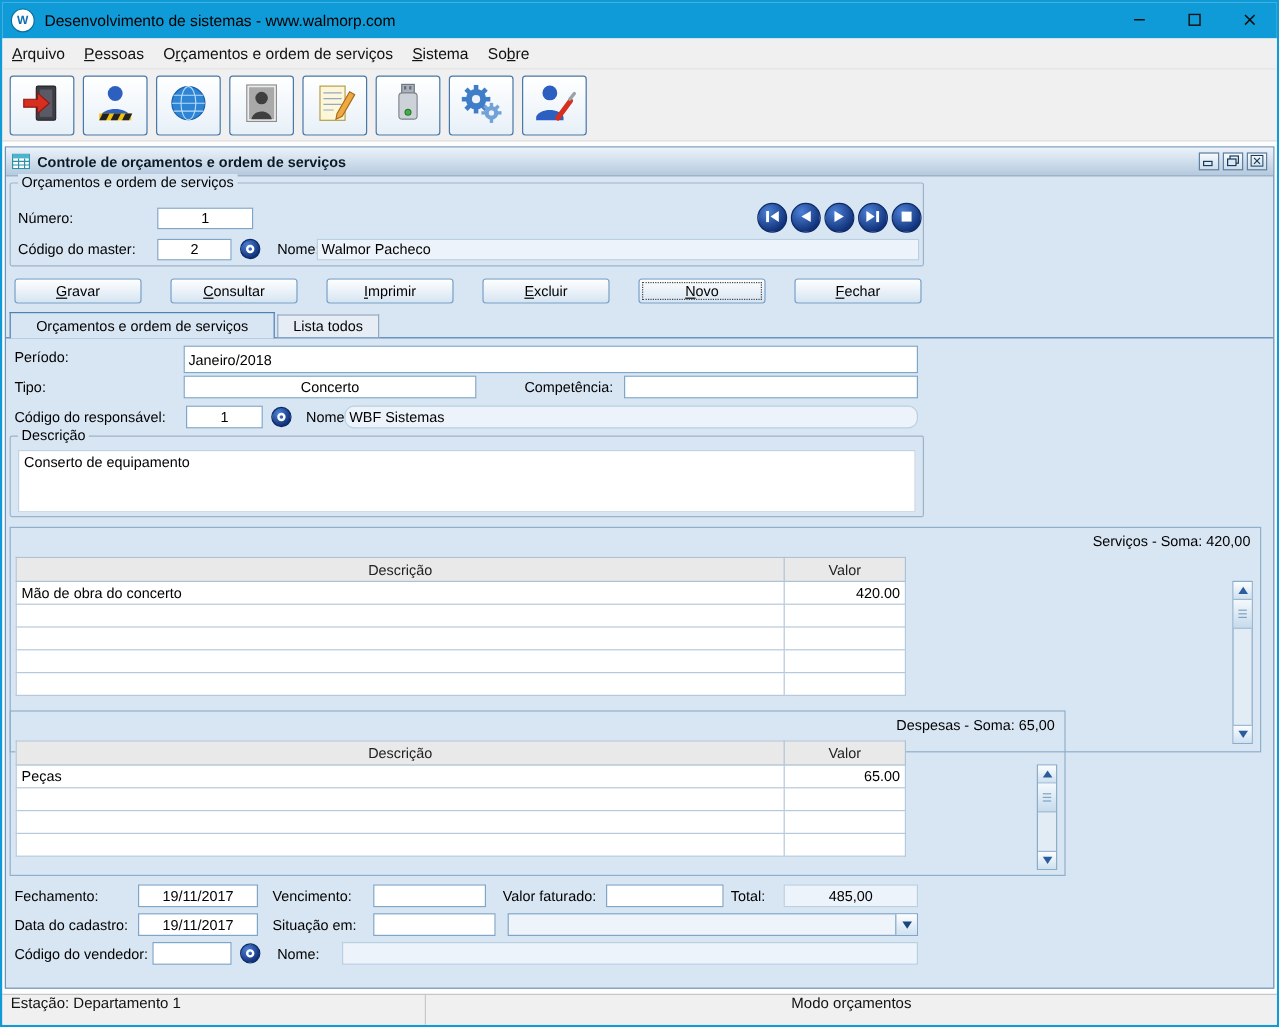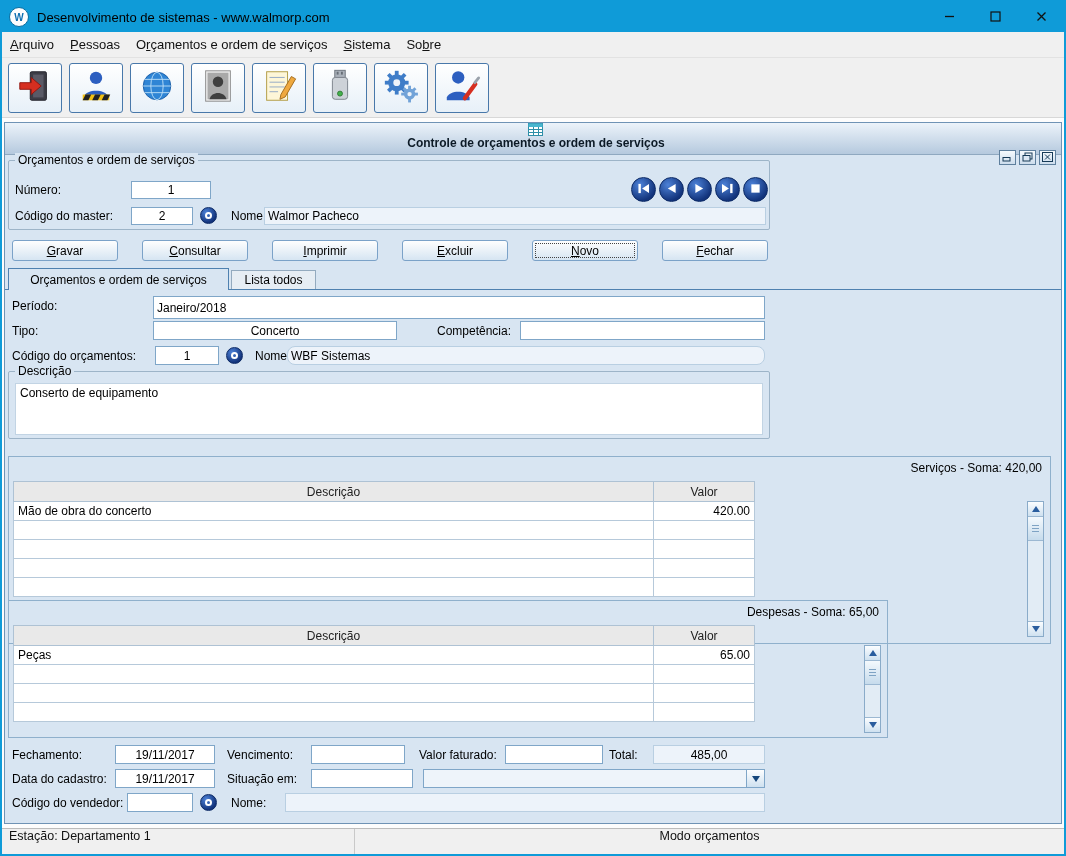--- a/index.html
+++ b/index.html
@@ -14,21 +14,21 @@
   
   .menubar{height:26px;background:#f0f0f0;display:flex;align-items:stretch;font-size:13px;border-bottom:1px solid #e2e2e2;}
   .menu-item{padding:0 8px;display:flex;align-items:center;color:#111;}
   .key{text-decoration:underline;}
   
   .toolbar{height:60px;background:#f0f0f0;display:flex;align-items:center;gap:7px;padding-left:6px;border-bottom:1px solid #d8d8d8;}
   .tool-btn{width:54px;height:50px;border:1px solid #4878aa;border-radius:3px;background:linear-gradient(#ffffff,#e7f0f8);display:flex;align-items:center;justify-content:center;padding:0;}
   
   .mdi{height:710px;background:#fdfdfd;position:relative;}
   .iw{position:absolute;left:2px;top:4px;width:1058px;height:702px;border:1px solid #6f93b5;background:#d8e5f2;}
-  .iw-titlebar{height:32px;background:linear-gradient(#ecf3fa,#b5c9de);border-bottom:1px solid #8fa8c0;display:flex;align-items:center;flex-direction:column;}
+  .iw-titlebar{height:24px;background:linear-gradient(#ecf3fa,#b5c9de);border-bottom:1px solid #8fa8c0;display:flex;align-items:center;}
   .iw-title{font-size:12px;font-weight:bold;color:#0c1a26;margin-left:6px;}
   .iw-controls{margin-left:auto;margin-right:5px;display:flex;gap:3px;}
   .iw-btn{width:17px;height:15px;border:1px solid #5e7f9d;background:linear-gradient(#f6fafd,#cddded);display:flex;align-items:center;justify-content:center;padding:0;}
   .iw-content{position:relative;height:676px;font-size:12px;color:#000;}
   
   .lbl{position:absolute;white-space:nowrap;}
   .fld{position:absolute;height:18px;border:1px solid #7fa6c8;background:#fff;font:12px "Liberation Sans",sans-serif;padding:0 3px;color:#000;}
   .fld.ro{background:#edf3fa;border-color:#b9cfe2;}
   .ctr{text-align:center;}
   .groupbox{position:absolute;border:1px solid #9db4c8;border-radius:2px;}
@@ -299,34 +299,34 @@
         </div>
 
         <span class="lbl" style="left:7px;top:144px;">Período:</span>
         <input class="fld" style="left: 148px; top: 141px; width: 612px; height: 23px;" value="Janeiro/2018">
 
         <span class="lbl" style="left:7px;top:169px;">Tipo:</span>
         <input class="fld ctr" style="left: 148px; top: 166px; width: 244px; height: 19px;" value="Concerto">
         <span class="lbl" style="left:432px;top:169px;">Competência:</span>
         <input class="fld" style="left: 515px; top: 166px; width: 245px; height: 19px;" value="">
 
-        <span class="lbl" style="left:7px;top:194px;">Código do orçamentos:</span>
+        <span class="lbl" style="left:7px;top:194px;">Código do responsável:</span>
         <input class="fld ctr" style="left: 150px; top: 191px; width: 64px; height: 19px;" value="1">
         <button class="circle-btn lookup" style="left:221px;top:192px;">
             <span class="ring"></span>
           </button>
         <span class="lbl" style="left:250px;top:194px;">Nome:</span>
         <input class="fld ro" style="left: 282px; top: 191px; width: 478px; height: 19px; border-radius: 8px;" readonly="" value="WBF Sistemas">
 
         <div class="groupbox" style="left:3px;top:216px;width:762px;height:68px;">
           <span class="legend">Descrição</span>
           <textarea class="memo" style="left: 6px; top: 11px; width: 748px; height: 52px;">Conserto de equipamento</textarea>
         </div>
 
-        <div class="panel" style="left:3px;top:301px;width:1043px;height:188px;">
+        <div class="panel" style="left:3px;top:292px;width:1043px;height:188px;">
           <span class="panel-summary">Serviços - Soma: 420,00</span>
           <table class="grid" style="left:4px;top:24px;width:741px;">
             <colgroup>
                 <col style="width:640px">
                 <col style="width:101px">
               </colgroup>
             <thead>
                 <tr>
               <th>Descrição</th>
               <th>Valor</th>

